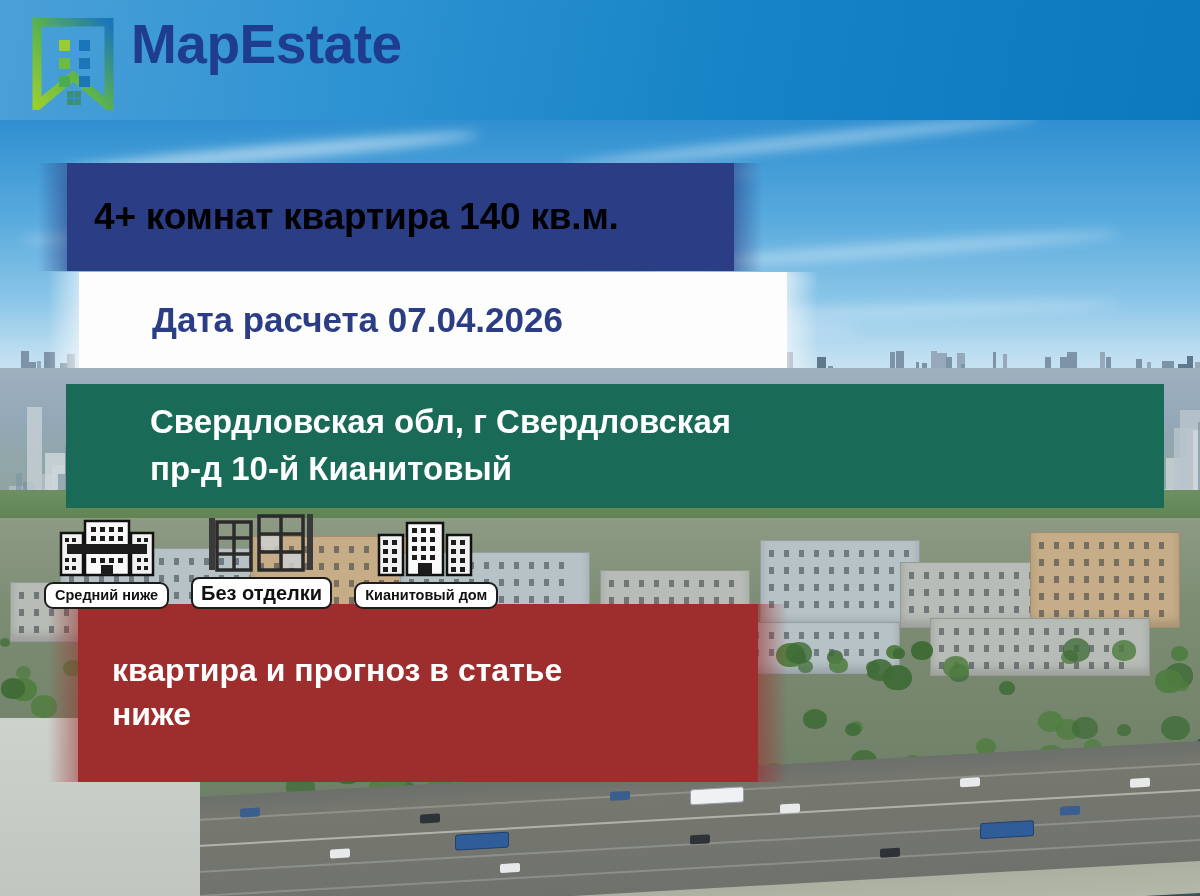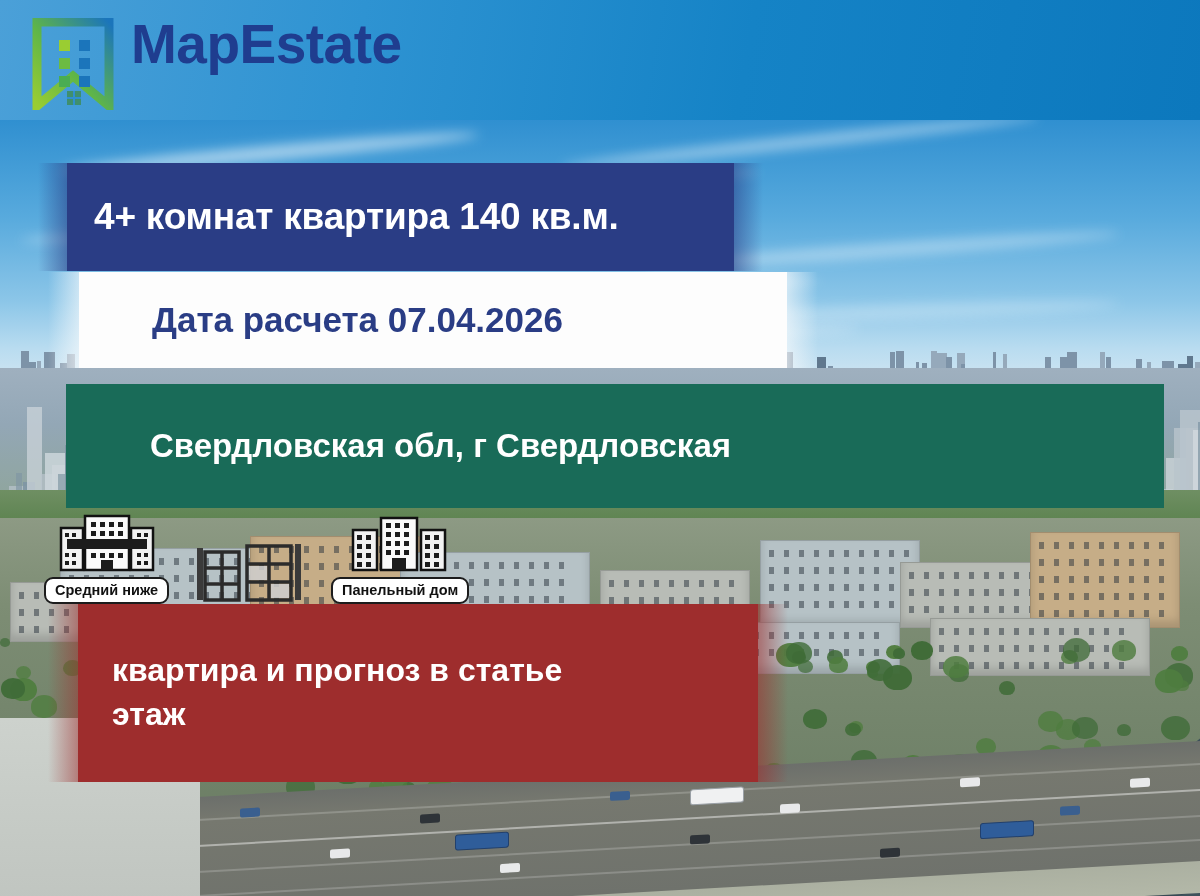--- a/index.html
+++ b/index.html
@@ -112,21 +112,21 @@
   .brush .body { position:absolute; left:4%; right:4%; top:0; bottom:0; }
   .brush .edgeL, .brush .edgeR { position:absolute; top:0; bottom:0; width:9%; }
   .brush .edgeL { left:0; }
   .brush .edgeR { right:0; }
 
   
   #b1 { left:38px; top:163px; width:725px; height:108px; }
   #b1 .body  { background:#2a3d85; }
   #b1 .edgeL { background:linear-gradient(90deg,rgba(42,61,133,0) 0%,rgba(42,61,133,.55) 45%,#2a3d85 100%); }
   #b1 .edgeR { background:linear-gradient(270deg,rgba(42,61,133,0) 0%,rgba(42,61,133,.55) 45%,#2a3d85 100%); }
-  #b1 .txt { padding-left:56px; font-size:37px; font-weight:700; color:#ffffff; letter-spacing:-.2px; }
+  #b1 .txt { padding-left:56px; font-size:37px; font-weight:700; color:#000000; letter-spacing:-.2px; }
 
   
   #b2 { left:48px; top:272px; width:770px; height:96px; }
   #b2 .body  { background:#fdfdfd; }
   #b2 .edgeL { background:linear-gradient(90deg,rgba(253,253,253,0) 0%,rgba(253,253,253,.6) 45%,#fdfdfd 100%); }
   #b2 .edgeR { background:linear-gradient(270deg,rgba(253,253,253,0) 0%,rgba(253,253,253,.6) 45%,#fdfdfd 100%); }
   #b2 .txt { padding-left:104px; font-size:35px; font-weight:700; color:#2a3d85; }
 
   
   #b3 { left:66px; top:384px; width:1098px; height:124px; }
@@ -1136,20 +1136,21 @@
   </div>
 
   <div class="banner" id="b3">
     <div class="brush">
       <div class="edgeL"></div>
         <div class="body"></div>
         <div class="edgeR"></div>
     </div>
     <div class="txt">
       <div>Свердловская обл, г Свердловская</div>
+      <div>пр-д 10-й Кианитовый</div>
     </div>
   </div>
 
   <div class="features">
 
     <div class="feature">
       <div class="ico">
         <svg width="96" height="62" viewBox="0 0 96 62">
           <rect x="2" y="16" width="22" height="42" fill="#f2f2f2" stroke="#111" stroke-width="2.5"></rect>
           <rect x="26" y="4" width="44" height="54" fill="#fafafa" stroke="#111" stroke-width="2.5"></rect>
@@ -1201,20 +1202,21 @@
             <line x1="78" y1="4" x2="78" y2="58"></line>
           </g>
           <rect x="6" y="6" width="6" height="52" fill="#3a3a3a"></rect>
           <rect x="104" y="2" width="6" height="56" fill="#3a3a3a"></rect>
           <g fill="#cfcfcf" opacity=".85">
             <rect x="58" y="24" width="18" height="14"></rect>
             <rect x="80" y="42" width="18" height="14"></rect>
           </g>
         </svg>
       </div>
+      <div class="pill">Без отделки</div>
     </div>
 
     <div class="feature">
       <div class="ico">
         <svg width="98" height="62" viewBox="0 0 98 62">
           <rect x="2" y="18" width="24" height="40" fill="#f2f2f2" stroke="#111" stroke-width="2.5"></rect>
           <rect x="30" y="6" width="36" height="52" fill="#fafafa" stroke="#111" stroke-width="2.5"></rect>
           <rect x="70" y="18" width="24" height="40" fill="#f2f2f2" stroke="#111" stroke-width="2.5"></rect>
           <g fill="#1c1c1c">
             <rect x="6" y="23" width="5" height="5"></rect>
@@ -1242,29 +1244,29 @@
             <rect x="74" y="32" width="5" height="5"></rect>
               <rect x="83" y="32" width="5" height="5"></rect>
             <rect x="74" y="41" width="5" height="5"></rect>
               <rect x="83" y="41" width="5" height="5"></rect>
             <rect x="74" y="50" width="5" height="5"></rect>
               <rect x="83" y="50" width="5" height="5"></rect>
             <rect x="41" y="46" width="14" height="12"></rect>
           </g>
         </svg>
       </div>
-      <div class="pill">Панельный дом</div>
+      <div class="pill">Кианитовый дом</div>
     </div>
   </div>
 
   <div class="banner" id="b4">
     <div class="brush">
       <div class="edgeL"></div>
         <div class="body"></div>
         <div class="edgeR"></div>
     </div>
     <div class="txt">
       <div>квартира и прогноз в статье</div>
-      <div>этаж</div>
+      <div>ниже</div>
     </div>
   </div>
 
 </div>
 
 </body></html>

